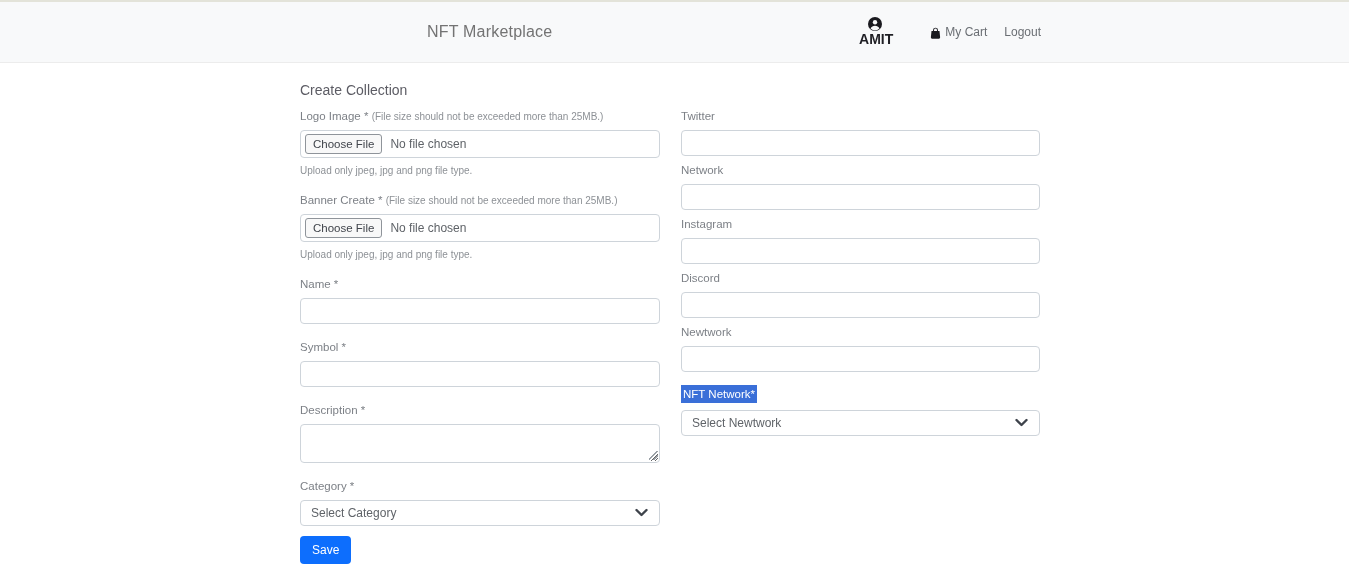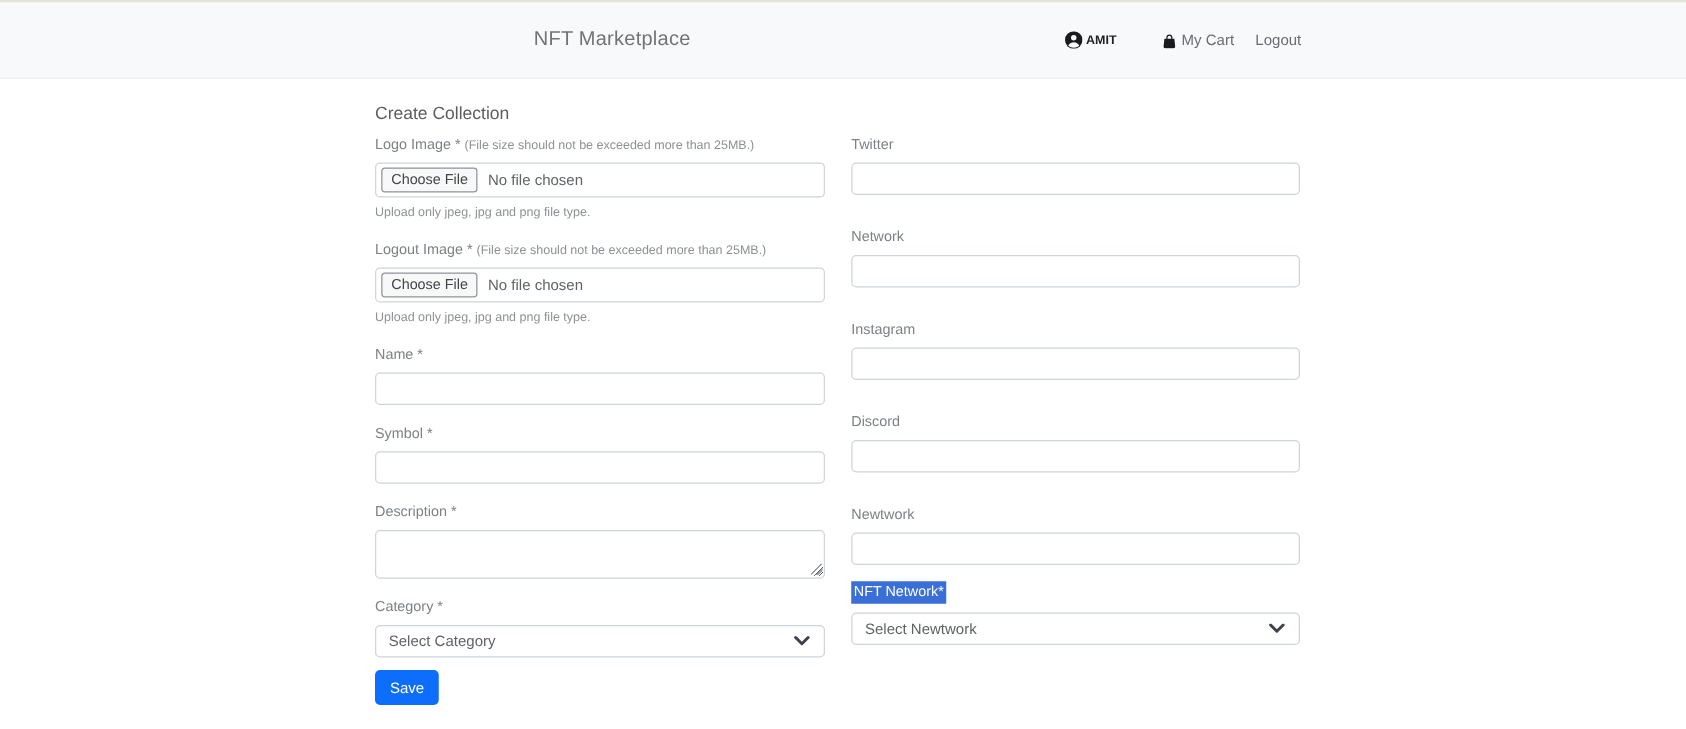--- a/index.html
+++ b/index.html
@@ -21,21 +21,21 @@
   }
   .brand {
     position: absolute; left: 427px; top: 50%; transform: translateY(-50%);
     font-size: 16px; color: #737373; letter-spacing: .2px; text-decoration: none;
   }
   .nav {
     position: absolute; right: 308px; top: 50%; transform: translateY(-50%);
     display: flex; align-items: center; font-size: 12px; color: #6a6e73;
   }
   .nav-item { display: flex; align-items: center; cursor: pointer; }
-  .nav-item.user { color: #1f1f24; font-weight: bold; font-size: 10px; }
+  .nav-item.user { color: #1f1f24; font-weight: bold; font-size: 14px; flex-direction: column; }
   .nav-item.cart { margin-left: 36px; }
   .nav-item.logout { margin-left: 17px; }
   .nav-icon { display: inline-flex; margin-right: 3px; }
 
   
   .main { margin-left: 300px; width: 740px; padding-top: 19px; }
   .page-title { font-size: 14px; color: #5c5c64; margin-bottom: 12px; font-weight: normal; }
   .columns { display: flex; }
   .col-left  { width: 360px; margin-right: 21px; }
   .col-right { width: 359px; }
@@ -61,21 +61,21 @@
   .choose-btn {
     display: inline-flex; align-items: center; height: 20px;
     border: 1px solid #8f949a; border-radius: 3px; background: #f8f8f8;
     padding: 0 7px; font-size: 11.5px; color: #40444b; cursor: pointer;
   }
   .file-status { margin-left: 8px; font-size: 12px; color: #5f6368; }
   .file-helper { font-size: 10px; color: #8d9196; margin-top: 7px; }
 
   .group-file { margin-bottom: 18px; }
   .group      { margin-bottom: 17px; }
-  .group-sm   { margin-bottom: 28px; }
+  .group-sm   { margin-bottom: 8px; }
 
   .textarea-wrap { position: relative; }
   .desc-textarea {
     display: block; width: 100%; height: 39px; resize: vertical;
     border: 1px solid #ced4da; border-radius: 4px;
     padding: 4px 8px; font-size: 12px; color: #3c3c44; outline: none;
     font-family: "Liberation Sans", sans-serif;
   }
   .resize-grip {
     position: absolute; right: 2px; bottom: 3px; width: 9px; height: 9px;
@@ -153,21 +153,21 @@
           </span>
           <div class="file-box">
             <span class="choose-btn">Choose File</span>
             <span class="file-status">No file chosen</span>
           </div>
           <div class="file-helper">Upload only jpeg, jpg and png file type.</div>
         </div>
 
         <div class="group-file">
           <span class="field-label">
-            <span>Logout Image *</span>
+            <span>Banner Create *</span>
             <span class="label-hint">(File size should not be exceeded more than 25MB.)</span>
           </span>
           <div class="file-box">
             <span class="choose-btn">Choose File</span>
             <span class="file-status">No file chosen</span>
           </div>
           <div class="file-helper">Upload only jpeg, jpg and png file type.</div>
         </div>
 
         <div class="group">

